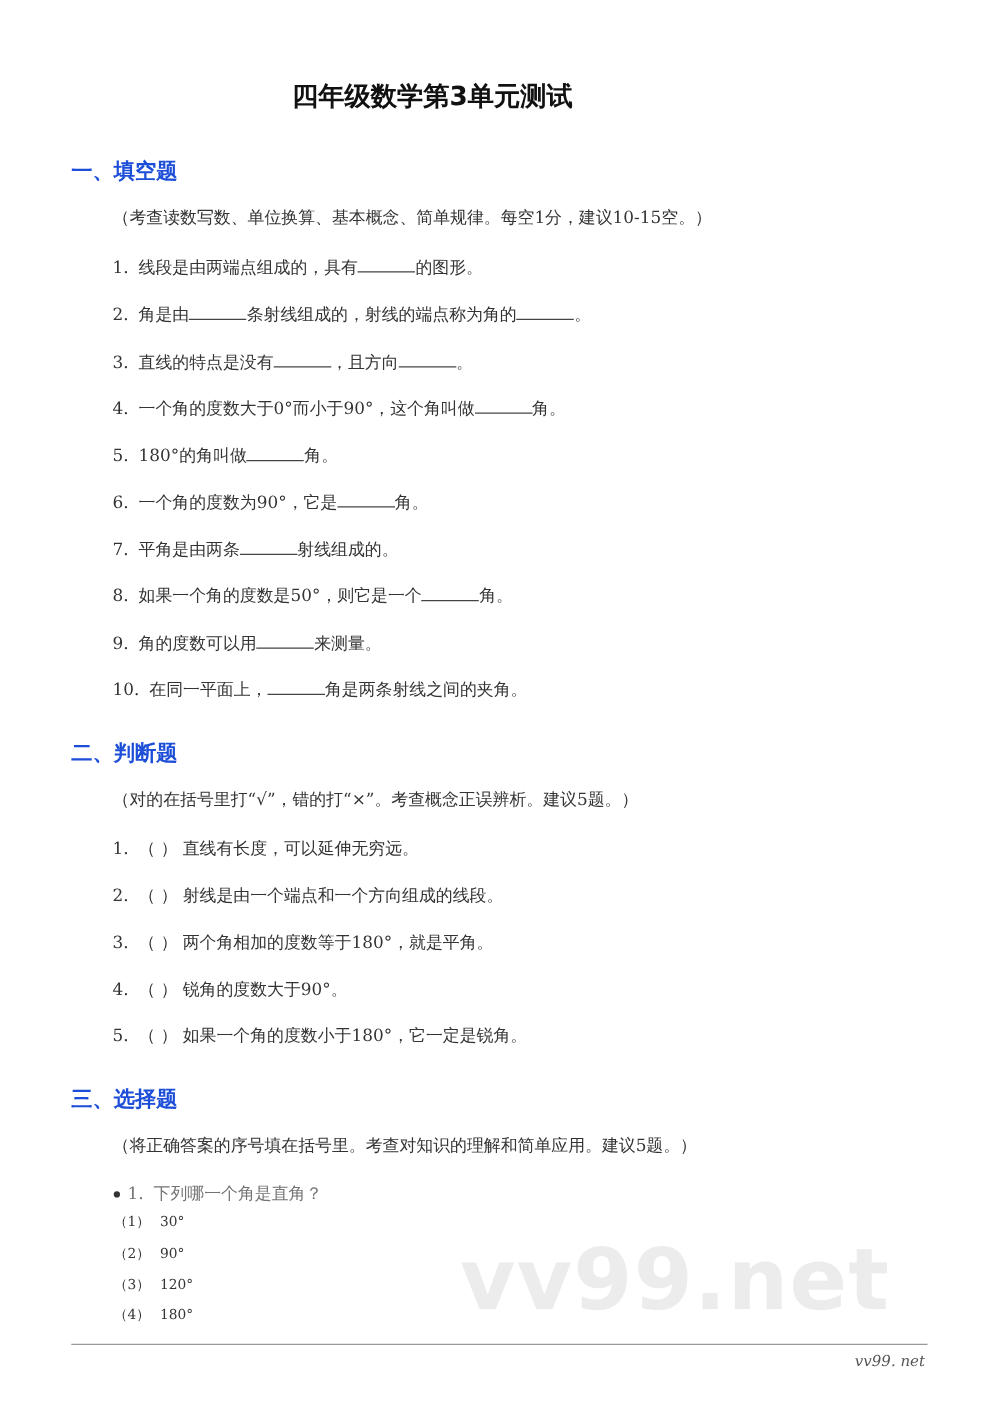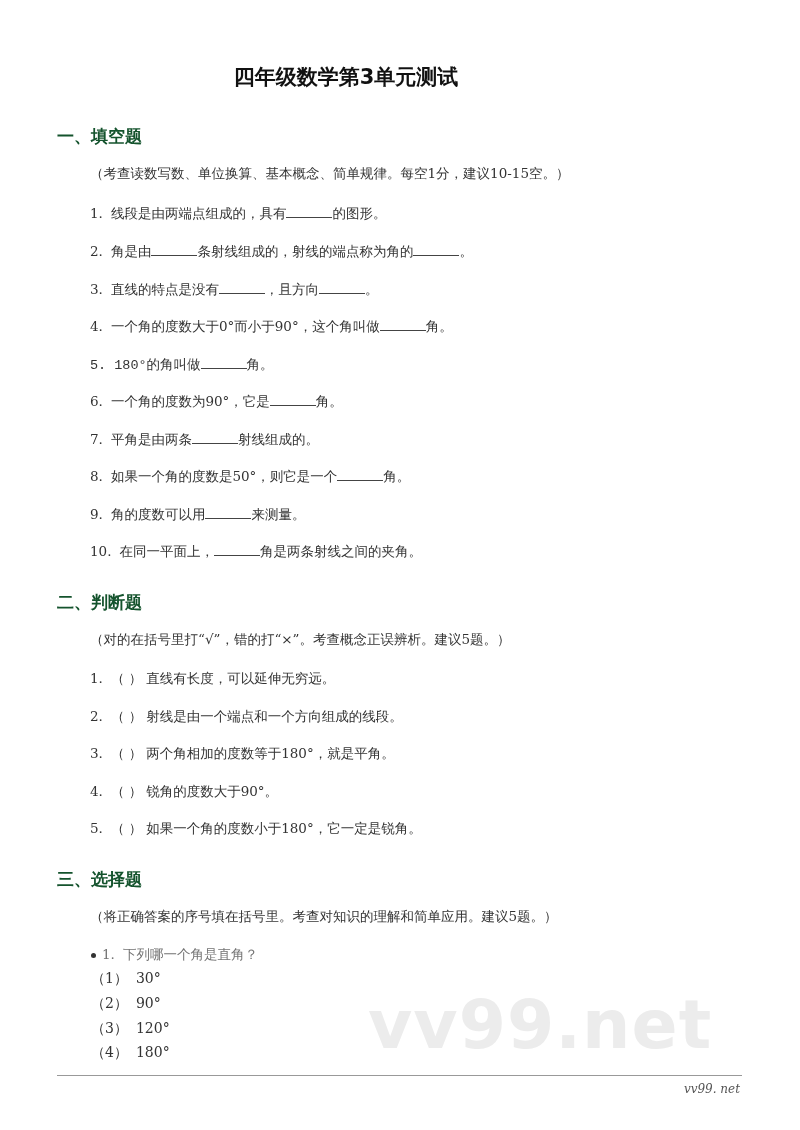--- a/index.html
+++ b/index.html
@@ -9,34 +9,34 @@
     color: #222;
   }
   .title {
     position: absolute; top: 63px; left: 0; width: 692px; text-align: center;
     font-family: "DejaVu Sans", "Liberation Sans", sans-serif;
     font-size: 21px; font-weight: bold; color: #111;
   }
   .section-heading {
     position: absolute; left: 57px;
     font-family: Liberation Sans, sans-serif;
-    font-size: 17px; font-weight: bold; color: #14532d;
+    font-size: 17px; font-weight: bold; color: #1d4ed8;
   }
   .note {
     position: absolute; left: 90px; font-size: 13.5px; color: #333; white-space: nowrap;
   }
   .q {
     position: absolute; left: 90px; font-size: 13.5px; color: #333; white-space: nowrap;
   }
   .q .num { display: inline-block; margin-right: 8px; }
   .blank { display: inline-block; width: 46px; border-bottom: 1px solid #444; height: 12px; vertical-align: baseline; }
   .paren { display: inline-block; margin-right: 4px; }
   .mc-q { position: absolute; left: 91px; font-size: 13.5px; color: #737373; white-space: nowrap; }
   .bullet { display: inline-block; width: 5px; height: 5px; border-radius: 50%; background: #333; margin-right: 6px; vertical-align: middle; }
-  .opt { position: absolute; left: 91px; font-size: 14px; color: #333; white-space: nowrap; }
+  .opt { position: absolute; left: 91px; font-size: 11px; color: #333; white-space: nowrap; }
   .opt .onum { display: inline-block; margin-right: 8px; }
   .watermark {
     position: absolute; left: 368px; top: 985px;
     font-family: "DejaVu Sans", "Liberation Sans", sans-serif;
     font-size: 68px; font-weight: bold; color: #ececec; letter-spacing: 1px;
   }
   .footer-rule { position: absolute; left: 57px; top: 1075px; width: 685px; height: 0; border-top: 1.5px solid #999; }
   .footer-text { position: absolute; right: 60px; top: 1082px; font-size: 12px; font-style: italic; color: #555; }
 </style>
 </head>
@@ -52,21 +52,21 @@
 </div>
 <div class="q" style="top:243px;">
   <span class="num">2.</span><span>角是由</span><span class="blank"></span><span>条射线组成的，射线的端点称为角的</span><span class="blank"></span><span>。</span>
 </div>
 <div class="q" style="top:281px;">
   <span class="num">3.</span><span>直线的特点是没有</span><span class="blank"></span><span>，且方向</span><span class="blank"></span><span>。</span>
 </div>
 <div class="q" style="top:318px;">
   <span class="num">4.</span><span>一个角的度数大于0°而小于90°，这个角叫做</span><span class="blank"></span><span>角。</span>
 </div>
-<div class="q" style="top:356px;font-family:Liberation Mono, monospace;">
+<div class="q" style="top:356px;">
   <span class="num">5.</span><span>180°的角叫做</span><span class="blank"></span><span>角。</span>
 </div>
 <div class="q" style="top:393px;">
   <span class="num">6.</span><span>一个角的度数为90°，它是</span><span class="blank"></span><span>角。</span>
 </div>
 <div class="q" style="top:431px;">
   <span class="num">7.</span><span>平角是由两条</span><span class="blank"></span><span>射线组成的。</span>
 </div>
 <div class="q" style="top:468px;">
   <span class="num">8.</span><span>如果一个角的度数是50°，则它是一个</span><span class="blank"></span><span>角。</span>

